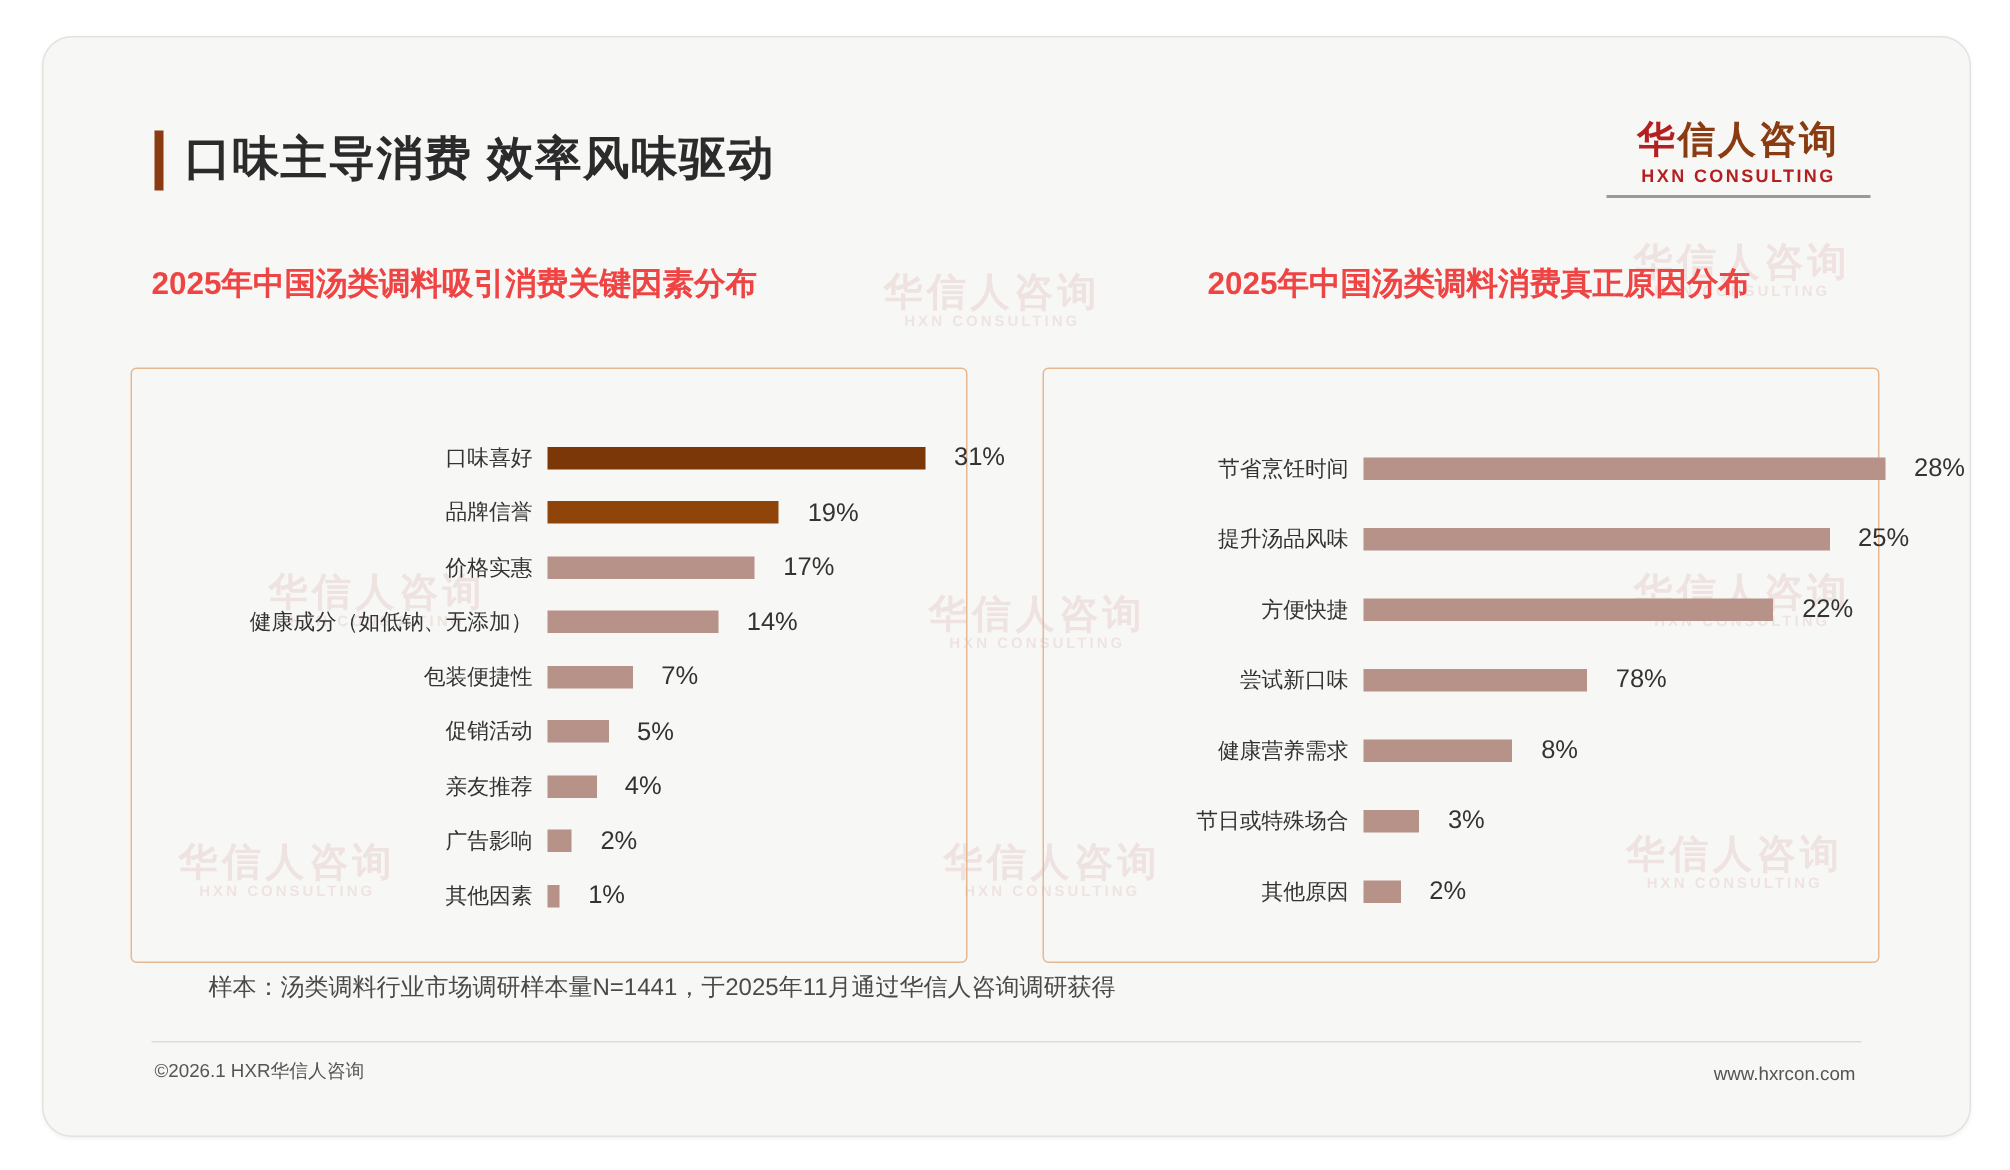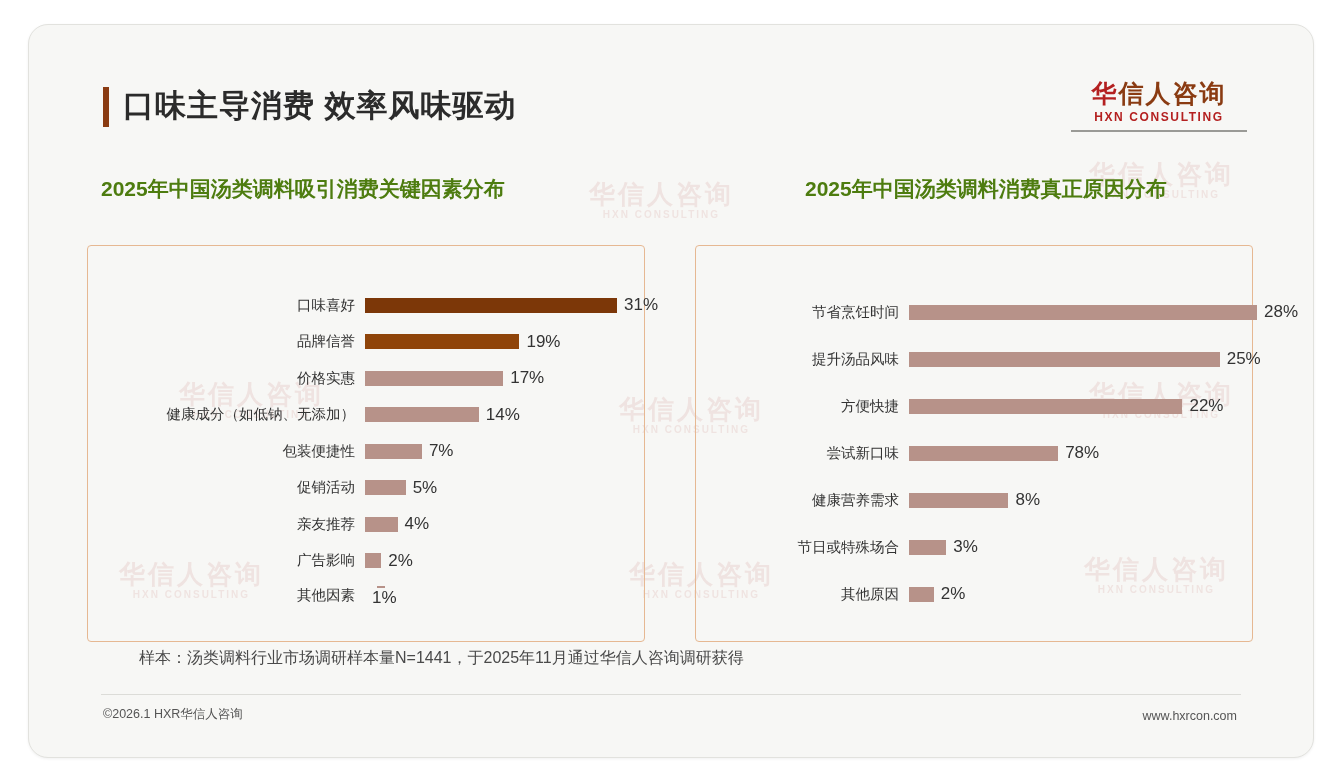--- a/index.html
+++ b/index.html
@@ -88,40 +88,41 @@
     user-select: none;
   }
   .wm .l1 { font-size: 26px; letter-spacing: 3px; line-height: 1.1; }
   .wm .l2 { font-size: 10px; letter-spacing: 2px; }
 
   
   .chart-title {
     position: absolute;
     font-size: 21px;
     font-weight: bold;
-    color: #4d7c0f;
+    color: #ef4444;
     white-space: nowrap;
   }
   .panel {
     position: absolute;
     border: 1px solid #e6b892;
     border-radius: 4px;
     background: transparent;
   }
   .chart-area {
     position: absolute;
     left: 0; top: 0;
     width: 100%;
     height: 100%;
   }
   .row {
     position: absolute;
     display: flex;
     align-items: center;
     height: 22px;
+    gap: 12px;
   }
   .row .lbl {
     position: absolute;
     right: 100%;
     padding-right: 10px;
     font-size: 14.5px;
     color: #333;
     white-space: nowrap;
     text-align: right;
   }
@@ -253,21 +254,21 @@
         <div class="row" style="left: 277px; top: 267px;">
           <span class="lbl">亲友推荐</span>
           <div class="bar" style="width: 32.5161px; background: rgb(183, 146, 137);"></div>
           <span class="val">4%</span>
         </div>
         <div class="row" style="left: 277px; top: 303.5px;">
           <span class="lbl">广告影响</span>
           <div class="bar" style="width: 16.2581px; background: rgb(183, 146, 137);"></div>
           <span class="val">2%</span>
         </div>
-        <div class="row" style="left: 277px; top: 340px; flex-direction: column;">
+        <div class="row" style="left: 277px; top: 340px;">
           <span class="lbl">其他因素</span>
           <div class="bar" style="width: 8.12903px; background: rgb(183, 146, 137);"></div>
           <span class="val">1%</span>
         </div>
       </div>
   </div>
 
   <div class="chart-title" style="left:740px; top:150px;margin-left:36px;">2025年中国汤类调料消费真正原因分布</div>
   <div class="panel" id="panel2" style="left:666px; top:220px; width:556px; height:395px;">
     <div class="chart-area" id="chart2">

